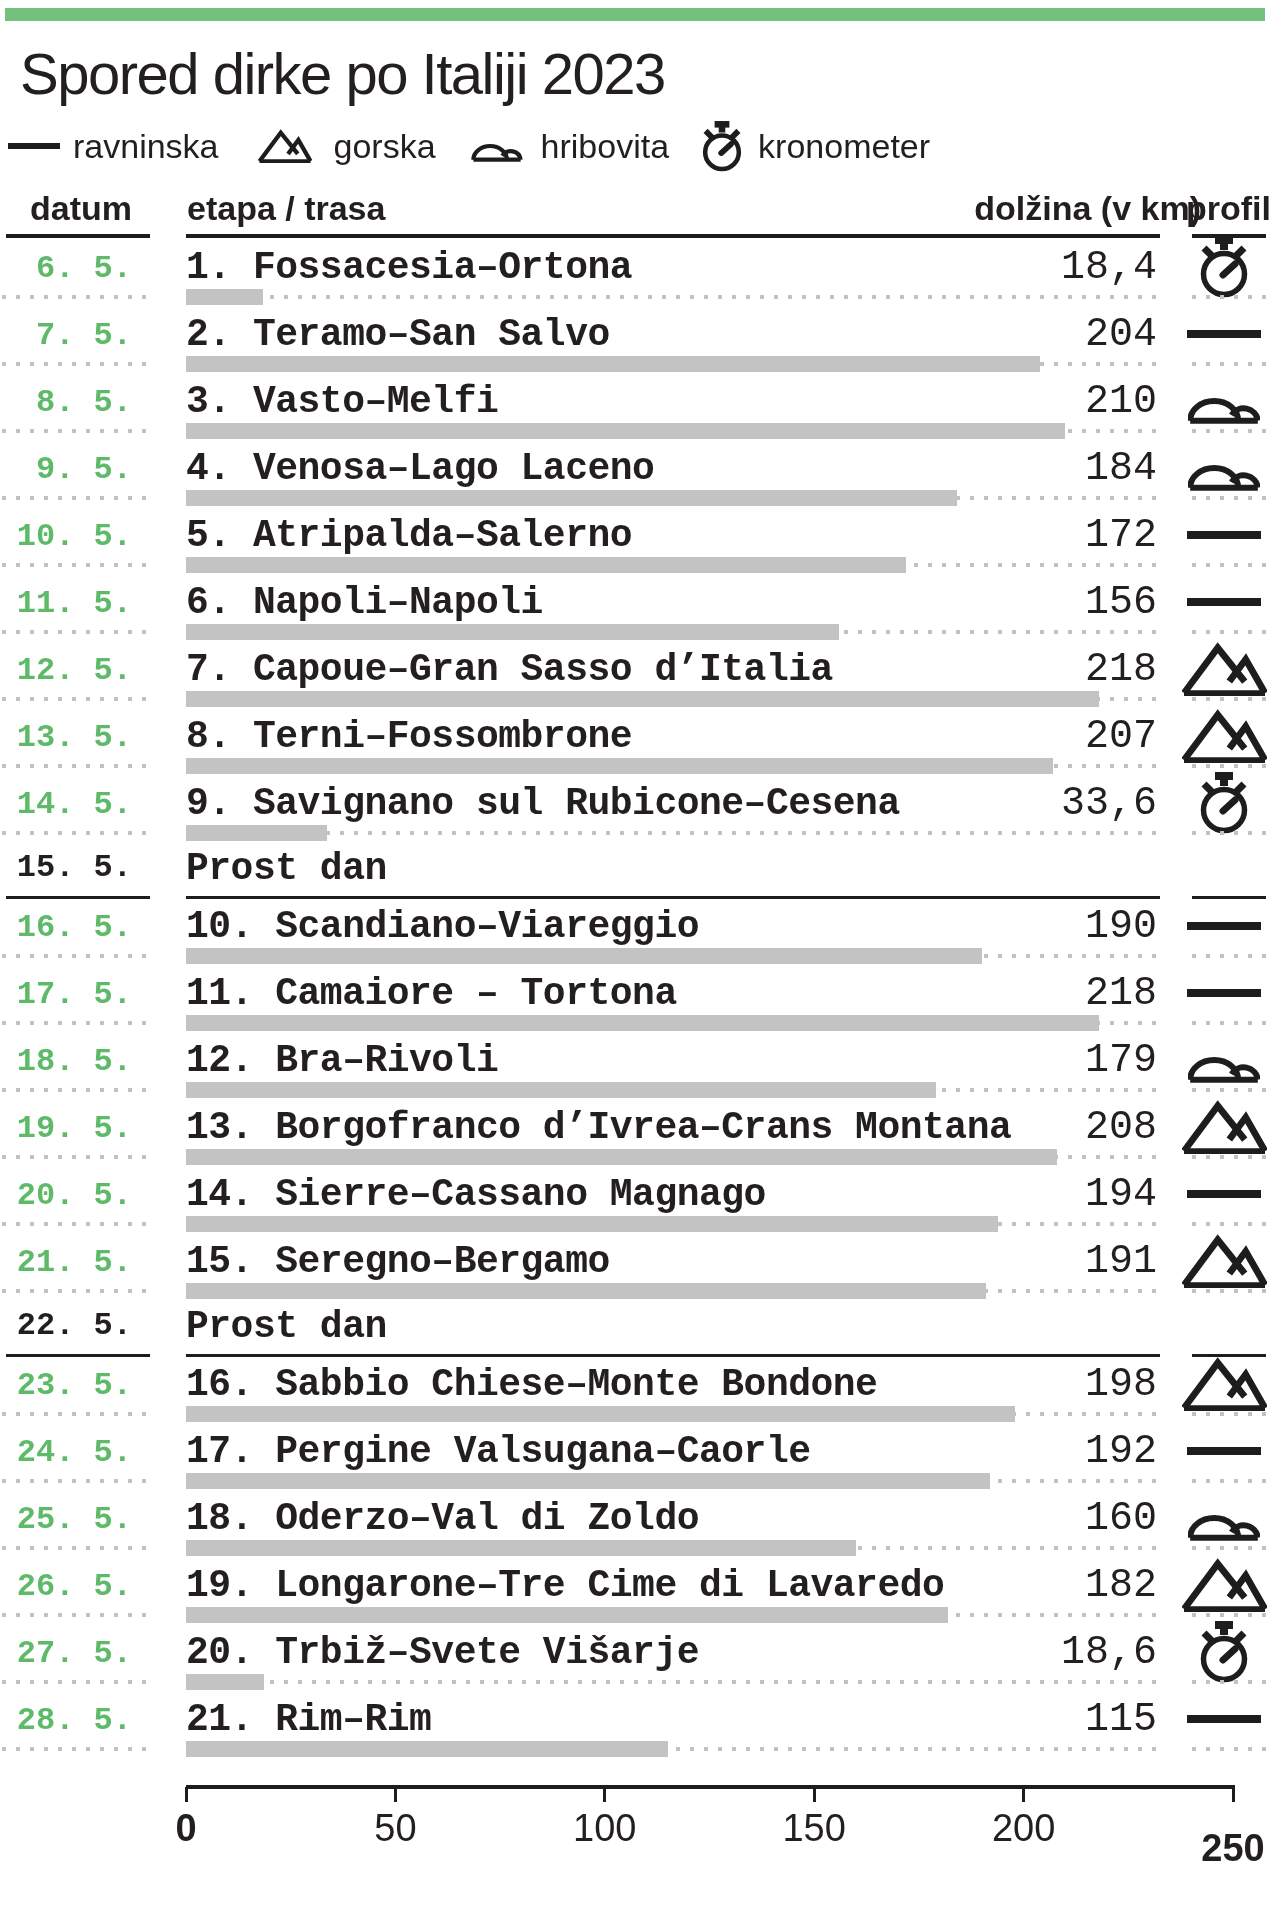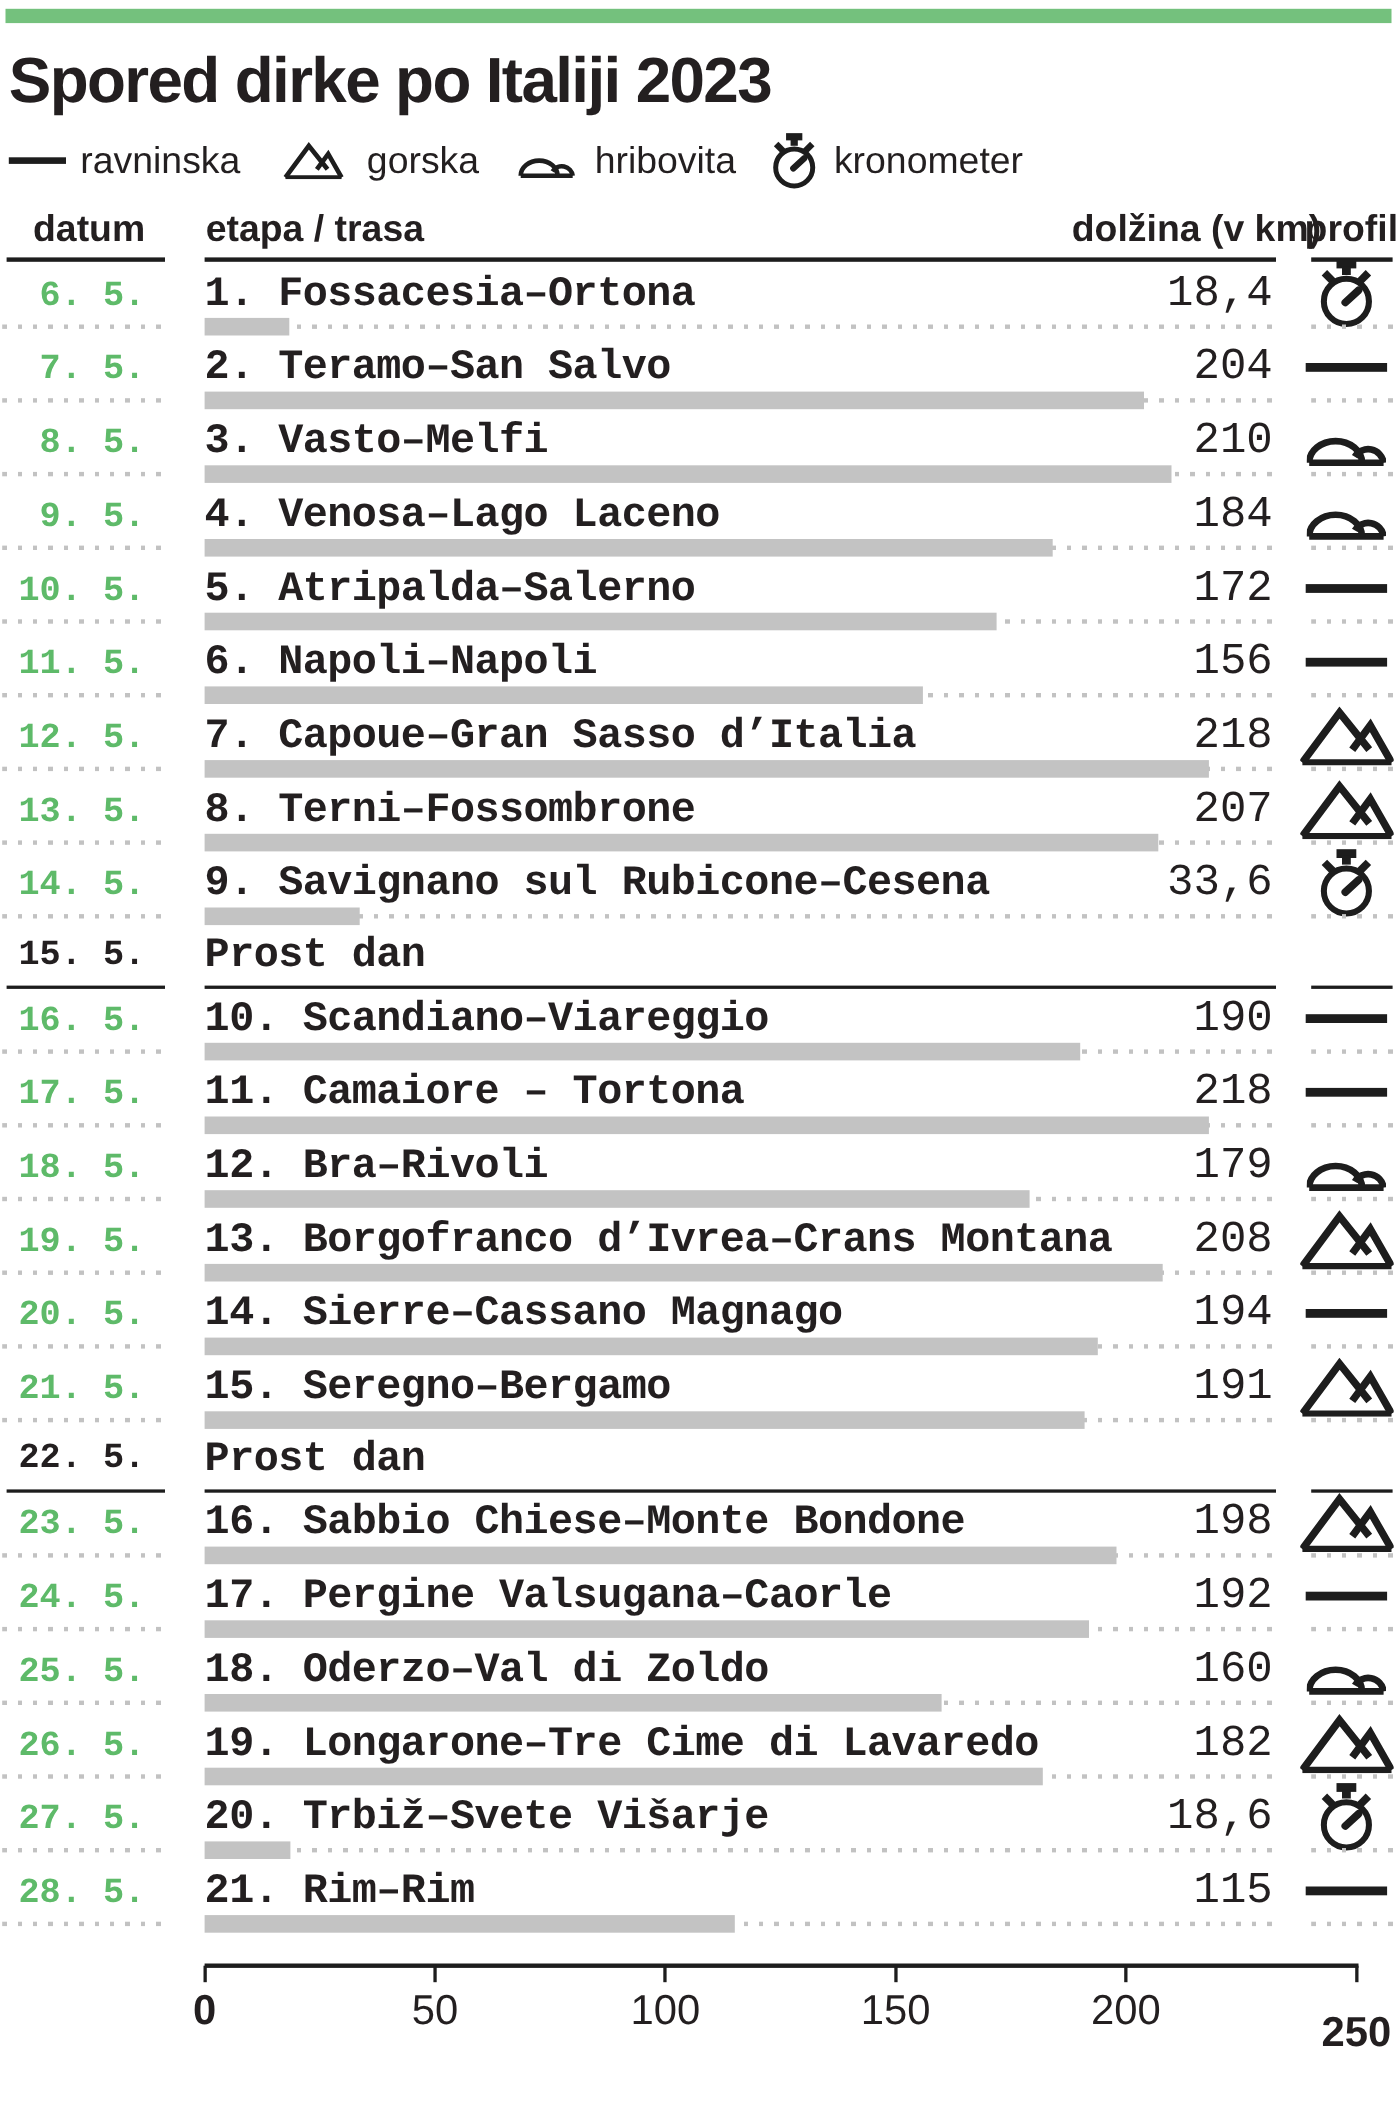--- a/index.html
+++ b/index.html
@@ -5,21 +5,21 @@
   html,body{margin:0;padding:0;background:#ffffff;}
   #canvas{
     position:relative;width:1270px;height:1931px;background:#fff;
     font-family:"Liberation Sans","DejaVu Sans",sans-serif;color:var(--text,#231f20);
     overflow:hidden;
   }
   .abs{position:absolute;}
   
   .topbar{left:5px;top:8px;width:1260px;height:13px;background:var(--green,#74c17d);}
   
-  .title{left:8px;top:40px;font-size:58px;font-weight:bold;letter-spacing:-1.5px;white-space:nowrap;}
+  .title{left:20px;top:40px;font-size:58px;font-weight:normal;letter-spacing:-1.5px;white-space:nowrap;}
   .source{right:4px;top:66px;display:flex;align-items:baseline;gap:12px;color:var(--muted,#8a8d8f);}
   .source .podatki{font-size:23px;font-weight:bold;letter-spacing:3.5px;text-transform:uppercase;}
   .source .site{font-family:"Liberation Serif","DejaVu Serif",serif;font-size:40px;}
   
   .legend{left:8px;top:118px;height:56px;display:flex;align-items:center;gap:30px;font-size:34px;}
   .legend .item{display:flex;align-items:center;gap:13px;}
   .legend .flat-line{width:52px;height:6px;background:#1d1d1d;}
   
   .thead{left:0;top:180px;width:1270px;height:58px;font-size:34px;font-weight:bold;padding-left:44px;}
   .thead .h{position:absolute;bottom:13px;line-height:34px;}

